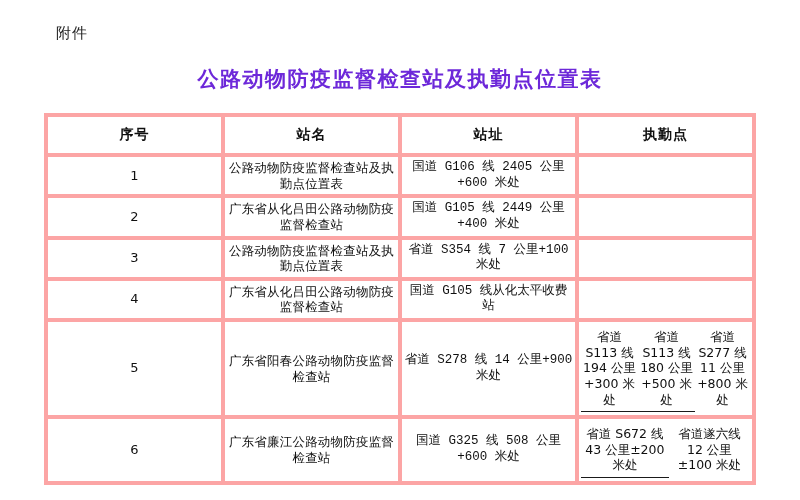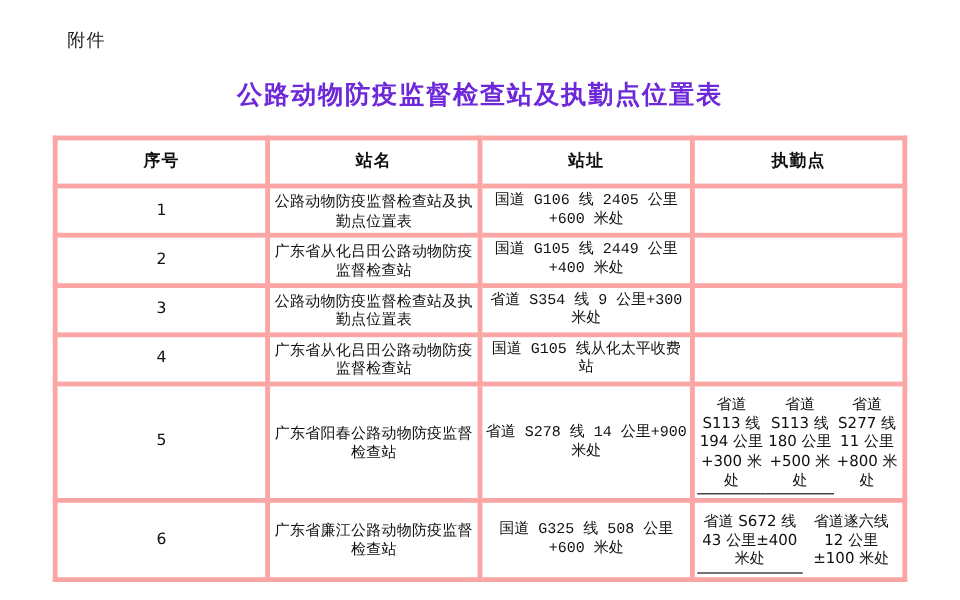--- a/index.html
+++ b/index.html
@@ -135,21 +135,21 @@
           <td class="col-addr">国道 G105 线 2449 公里+400 米处</td>
           <td class="col-duty">
             <div class="duty-stack">
               <div class="duty-item duty-empty">&nbsp;</div>
             </div>
           </td>
         </tr>
         <tr class="row-short">
           <td class="col-index">3</td>
           <td class="col-name">公路动物防疫监督检查站及执勤点位置表</td>
-          <td class="col-addr">省道 S354 线 9 公里+300 米处</td>
+          <td class="col-addr">省道 S354 线 7 公里+100 米处</td>
           <td class="col-duty">
             <div class="duty-stack">
               <div class="duty-item duty-empty">&nbsp;</div>
             </div>
           </td>
         </tr>
         <tr class="row-short">
           <td class="col-index">4</td>
           <td class="col-name">广东省从化吕田公路动物防疫监督检查站</td>
           <td class="col-addr">国道 G105 线从化太平收费站</td>
@@ -170,21 +170,21 @@
               <div class="duty-item">省道 S277 线 11 公里+800 米处</div>
             </div>
           </td>
         </tr>
         <tr class="row-tall">
           <td class="col-index">6</td>
           <td class="col-name">广东省廉江公路动物防疫监督检查站</td>
           <td class="col-addr">国道 G325 线 508 公里+600 米处</td>
           <td class="col-duty">
             <div class="duty-stack">
-              <div class="duty-item">省道 S672 线 43 公里±400 米处</div>
+              <div class="duty-item">省道 S672 线 43 公里±200 米处</div>
               <div class="duty-item">省道遂六线 12 公里±100 米处</div>
             </div>
           </td>
         </tr>
       </tbody>
   </table>
 
 </div>
 
 </body></html>

